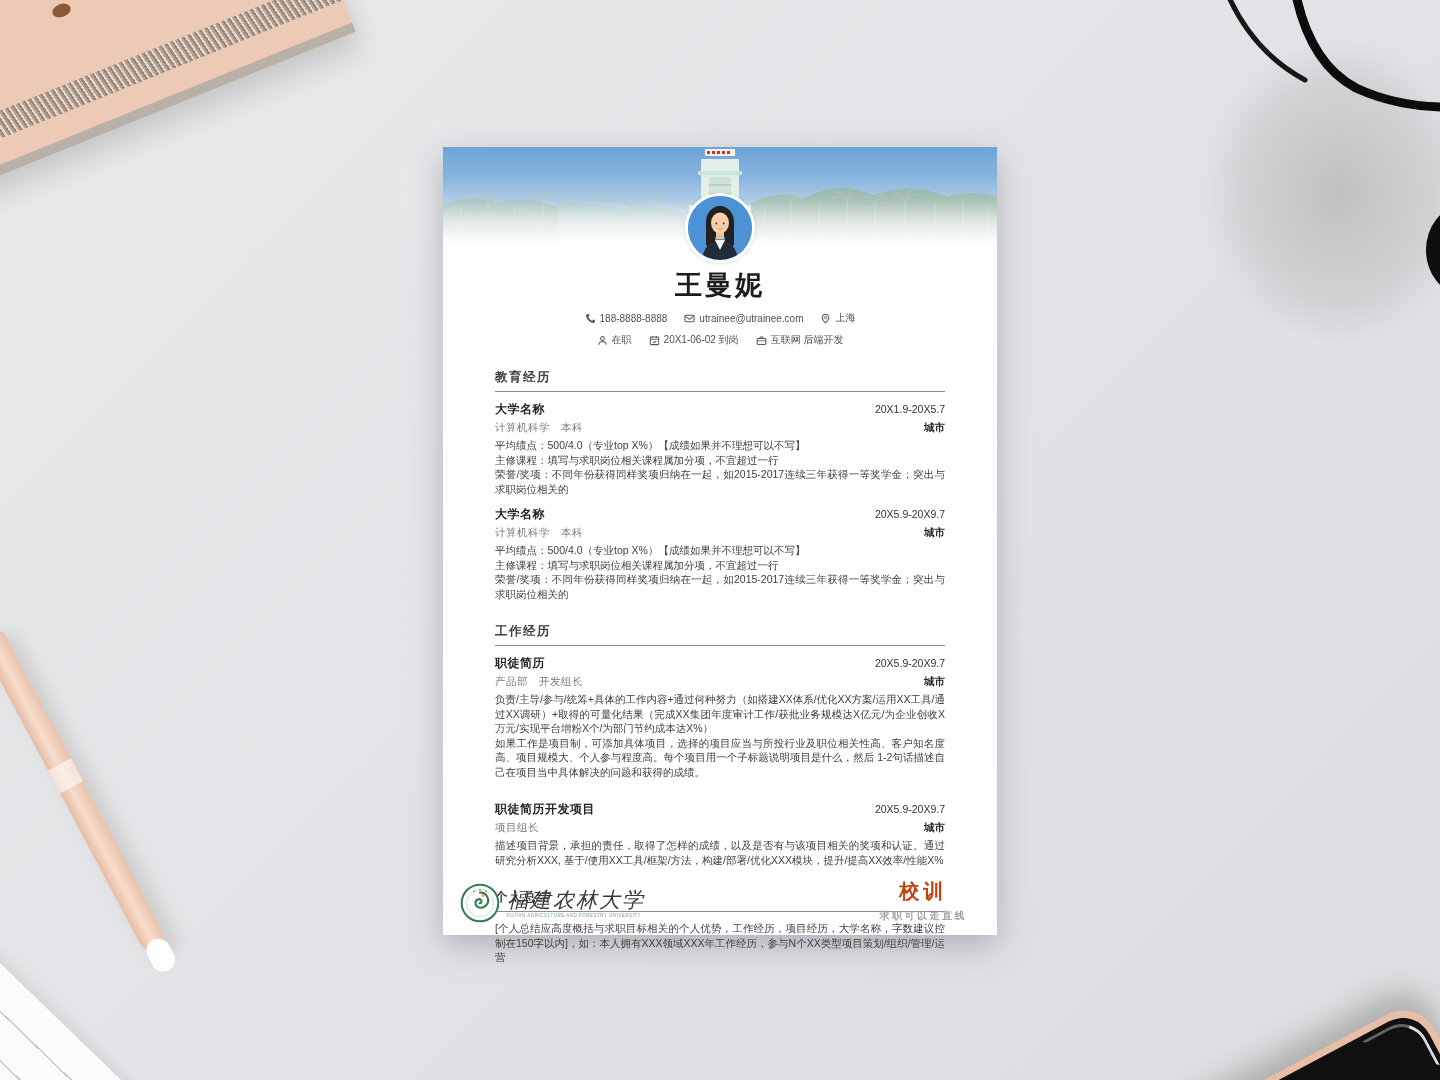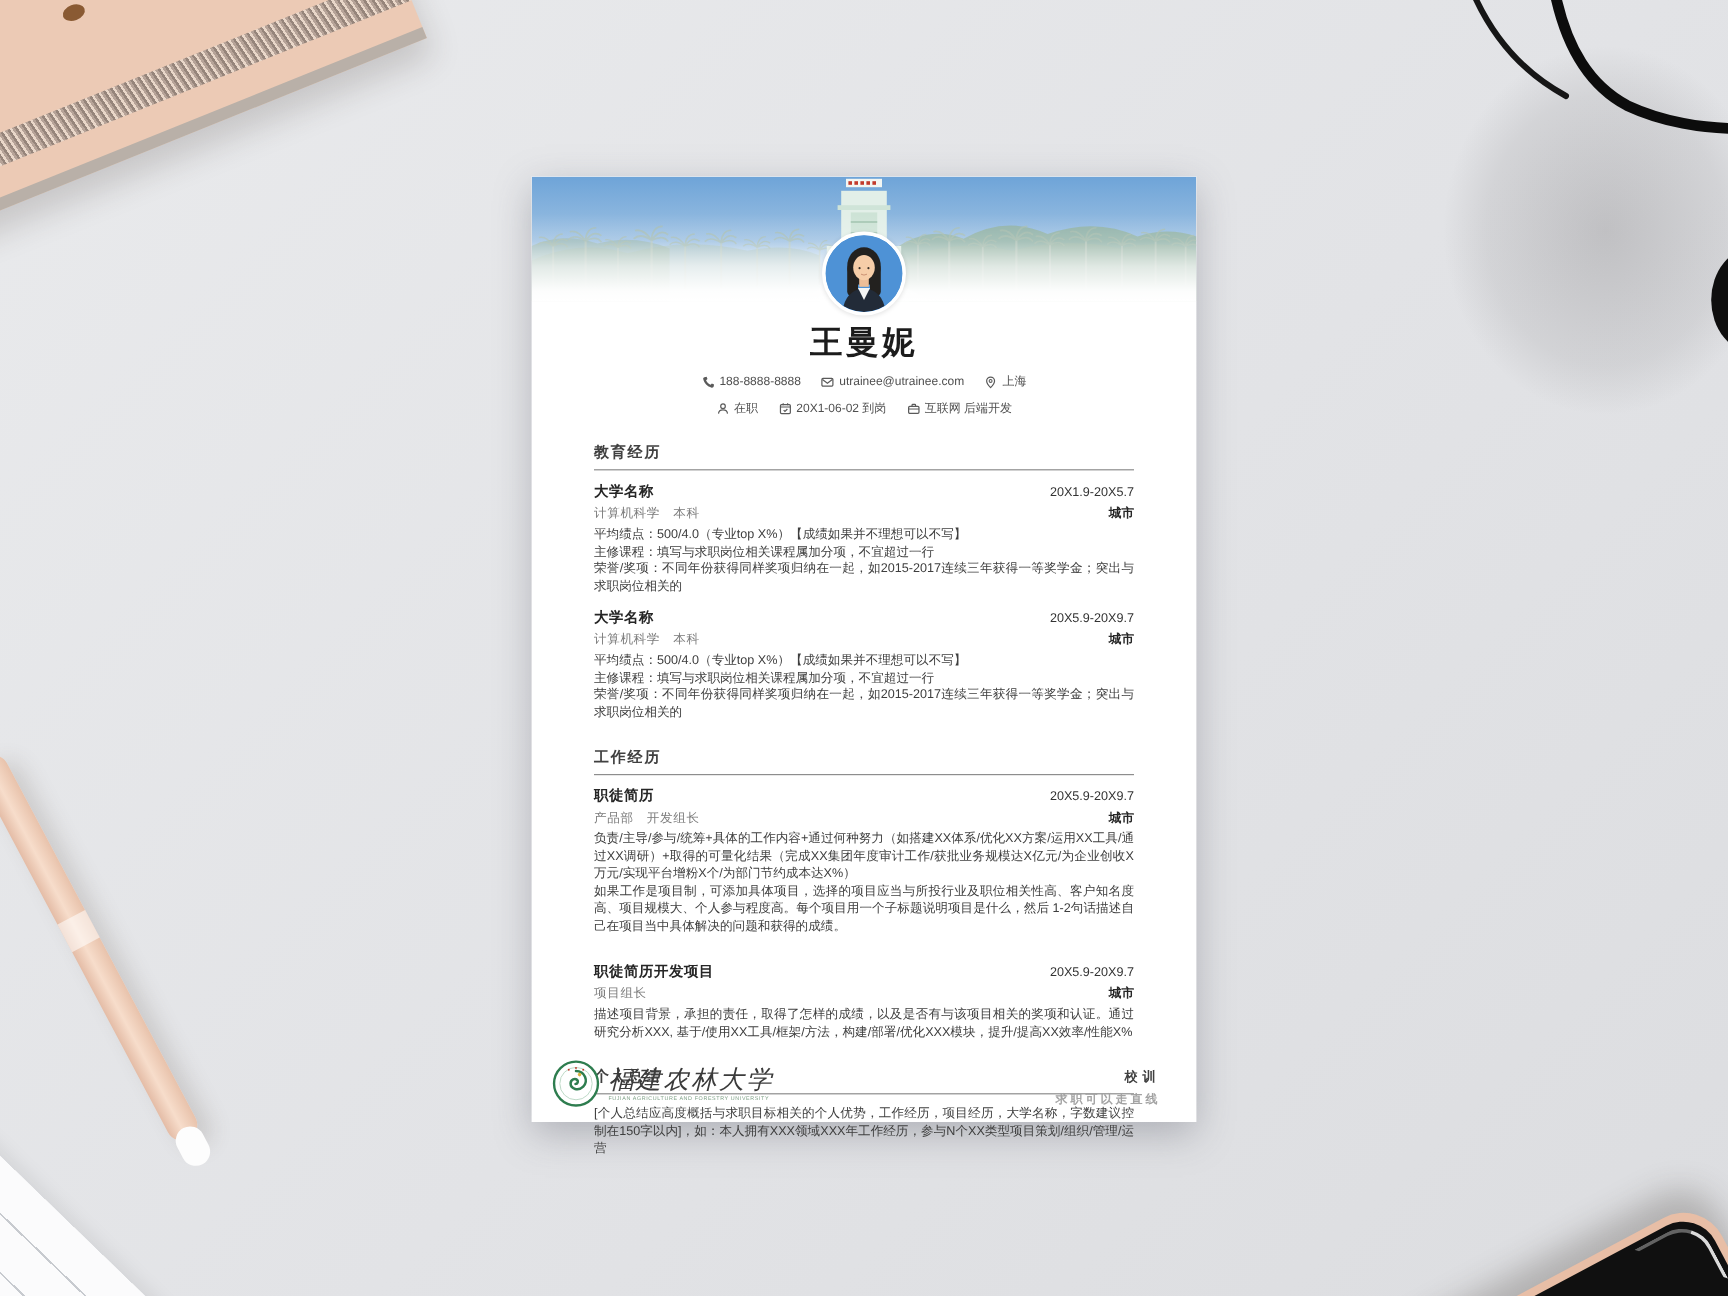--- a/index.html
+++ b/index.html
@@ -70,21 +70,21 @@
   .entry + .entry{margin-top:10px;}
   
   .footer{position:absolute;left:0;right:0;bottom:12px;display:flex;
     justify-content:space-between;align-items:flex-end;padding:0 30px 0 17px;}
   .logo-block{display:flex;align-items:center;gap:7px;}
   .uni-text{display:flex;flex-direction:column;}
   .uni-cn{font-family:"DejaVu Serif","Liberation Serif",serif;font-style:italic;font-weight:normal;
     font-size:21px;color:#3b3b3b;letter-spacing:2px;line-height:22px;}
   .uni-en{font-size:4.5px;color:#7fa187;letter-spacing:.5px;margin-top:2px;}
   .motto-block{text-align:right;}
-  .motto-label{font-size:11px;color:#404040;font-weight:bold;letter-spacing:4px;}
+  .motto-label{font-size:20px;color:#c2410c;font-weight:bold;letter-spacing:4px;text-align:center;}
   .motto{font-size:10px;color:#a3a3a3;font-weight:bold;letter-spacing:2.5px;margin-top:4px;}
 </style>
 </head>
 <body>
 
 <div class="notebook">
   <div class="coil"></div>
   <div class="edge"></div>
 </div>
 <div class="notebook-dot"></div>

